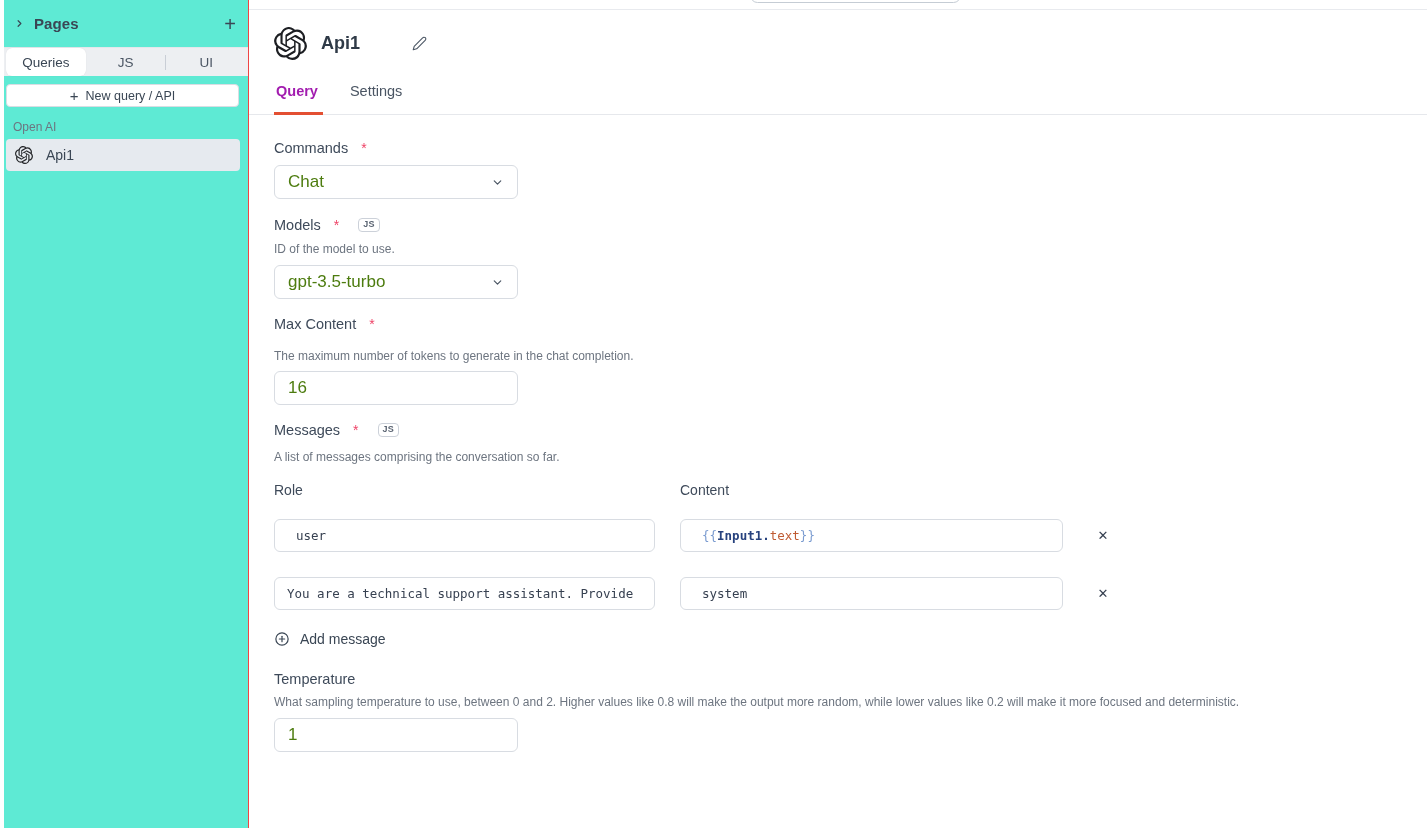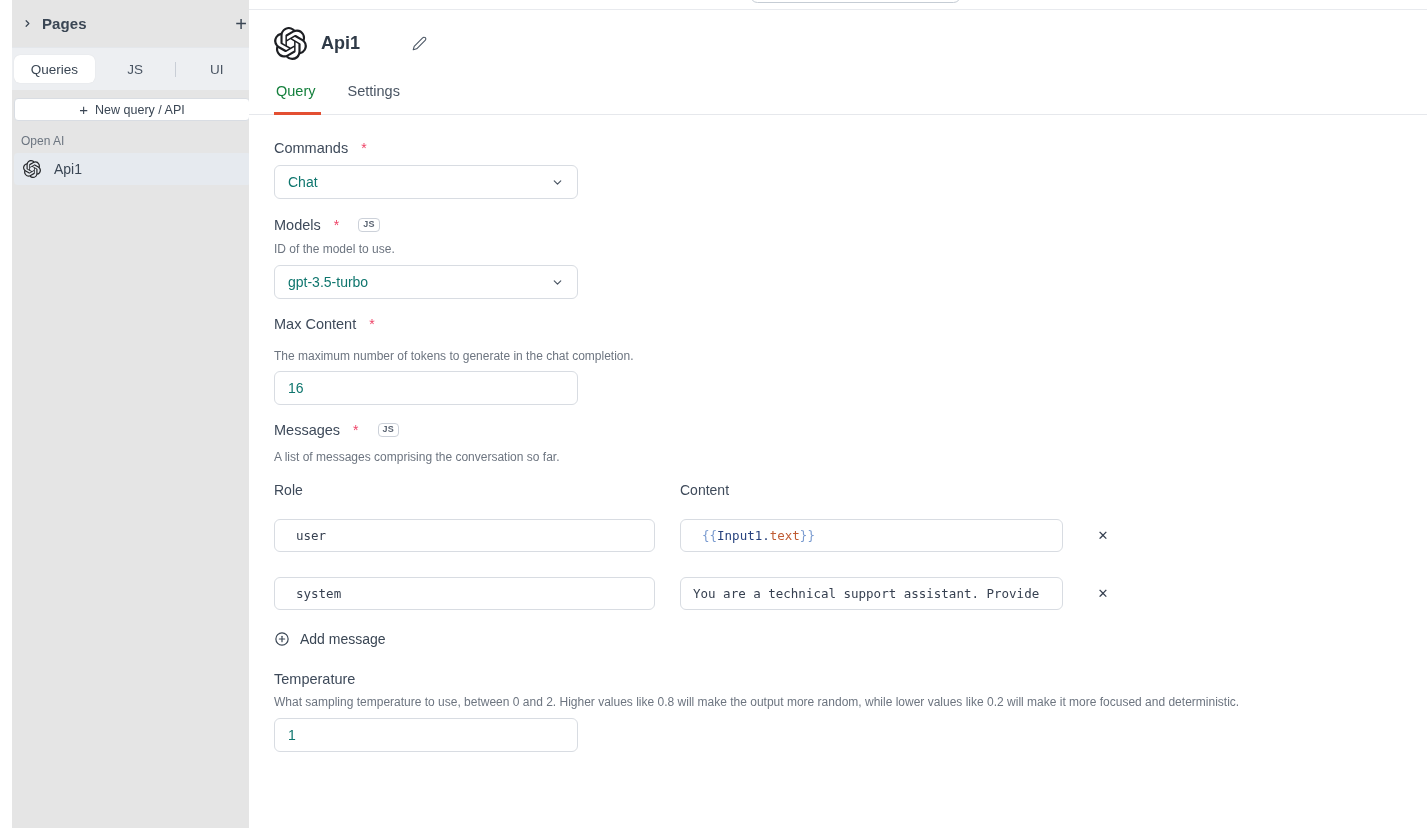--- a/index.html
+++ b/index.html
@@ -1,69 +1,69 @@
 <!DOCTYPE html>
 <html><head>
 <meta charset="utf-8">
 <style>
   * { margin:0; padding:0; box-sizing:border-box; }
   html,body { width:1427px; height:828px; background:#fff; font-family:"Liberation Sans", sans-serif; overflow:hidden; }
   body { position:relative; color:#3a4654; }
 
   
-  .sidebar { position:absolute; left:12px; top:0; width:248px; height:828px; background:#e5e5e5; border-right:1px solid #ef4444; }
+  .sidebar { position:absolute; left:4px; top:0; width:248px; height:828px; background:#5eead4; border-right:4px solid #ef4444; }
   .pages-row { height:48px; display:flex; align-items:center; padding:0 12px 0 10px; border-bottom:1px solid #e4e7eb; }
   .pages-chevron { display:flex; align-items:center; margin-right:9px; color:#3a4654; }
   .pages-title { font-size:15px; font-weight:700; color:#3a4654; letter-spacing:.1px; }
   .pages-plus { margin-left:auto; font-size:20px; font-weight:400; color:#3a4654; line-height:1; cursor:pointer; }
-  .seg-bar { height:42px; background:#edeff2; display:flex; align-items:center; padding:7px 2px; }
+  .seg-bar { height:28px; background:#edeff2; display:flex; align-items:center; padding:7px 2px; }
   .seg-tab { flex:1; height:28px; display:flex; align-items:center; justify-content:center; font-size:13.5px; color:#4a5563; cursor:pointer; position:relative; }
   .seg-tab.active { background:#fff; border-radius:6px; color:#3a4654; box-shadow:0 0 1px rgba(0,0,0,.12); }
   .seg-divider { width:1px; height:15px; background:#c9ced6; }
   .new-query-btn { margin:8px 9px 0 2px; height:23px; border:1px solid #d9dde3; border-radius:4px; background:#fff; display:flex; align-items:center; justify-content:center; gap:7px; font-size:12.5px; color:#3a4654; cursor:pointer; }
   .new-query-plus { font-size:15px; line-height:1; color:#3a4654; }
   .ds-label { margin:13px 0 5px 9px; font-size:12px; color:#6c7580; }
   .query-item { margin:1px 8px 0 2px; height:32px; display:flex; align-items:center; gap:13px; padding-left:9px; border-radius:4px; font-size:14px; color:#3a4654; cursor:pointer; }
   .query-item.selected { background:#e6eaef; }
   .query-item svg { flex:0 0 auto; }
 
   
   .main { position:absolute; left:249px; top:0; width:1178px; height:828px; background:#fff; }
   .main-topline { position:absolute; left:0; top:9px; width:100%; border-top:1px solid #e8eaee; }
   .top-fragment { position:absolute; left:501px; top:-12px; width:211px; height:15px; border:1.5px solid #c5ccd4; border-radius:8px; background:#fff; }
   .qheader { display:flex; align-items:center; padding:27px 0 0 25px; }
   .qtitle { font-size:18px; font-weight:700; color:#2f3a47; margin-left:14px; }
   .edit-pencil { margin-left:52px; display:flex; align-items:center; color:#4a5563; cursor:pointer; }
   .qtabs { display:flex; gap:25px; padding-left:25px; margin-top:23px; border-bottom:1px solid #e6e8ec; }
   .qtab { font-size:14.5px; color:#4a5563; padding:0 5px 13px 2px; cursor:pointer; margin-bottom:-1px; }
-  .qtab.active { color:#15803d; font-weight:400; border-bottom:3px solid #e34f32; }
+  .qtab.active { color:#a21caf; font-weight:700; border-bottom:3px solid #e34f32; }
 
   .form { padding:25px 0 0 25px; }
   .flabel { font-size:14.5px; color:#3e4a5a; display:flex; align-items:center;gap:12px; }
   .req { color:#ee4266; margin-left:1px; font-size:14px; }
   .js-badge { margin-left:7px; border:1px solid #ccd1d9; border-radius:4px; background:#fff; font-size:9px; font-weight:700; color:#5a6472; padding:1px 4px 2px; line-height:1; letter-spacing:.3px; }
   .help { font-size:12px; color:#6d7580; margin-top:9px; }
-  .select, .t-input { width:304px; height:34px; border:1px solid #d8dce2; border-radius:6px; background:#fff; display:flex; align-items:center; padding:0 13px; font-size:14px; color:#0f766e; }
+  .select, .t-input { width:244px; height:34px; border:1px solid #d8dce2; border-radius:6px; background:#fff; display:flex; align-items:center; padding:0 13px; font-size:17px; color:#4d7c0f; }
   .select { justify-content:space-between; cursor:pointer; }
   .chev { color:#4a5563; display:flex; }
 
   .fb-commands .select { margin-top:9px; }
   .fb-models { margin-top:18px; }
   .fb-models .select { margin-top:9px; }
   .fb-maxtokens { margin-top:17px; }
   .fb-maxtokens .help { margin-top:17px; }
   .fb-maxtokens .t-input { margin-top:8px; }
   .fb-messages { margin-top:17px; }
   .fb-messages .help { margin-top:12px; }
   .msg-grid { margin-top:18px; display:grid; grid-template-columns:381px 383px 30px; column-gap:10px; row-gap:11px; align-items:center;gap:25px; }
   .col-head { font-size:14px; color:#3e4a5a; margin-bottom:-4px; }
   .code-input { height:33px; border:1px solid #d8dce2; border-radius:6px; background:#fff; padding:0 21px; font-family:"DejaVu Sans Mono", monospace; font-size:12.5px; color:#374151; display:flex; align-items:center; overflow:hidden; }
   .code-multi { display:block; padding:5px 12px 0; line-height:21px; white-space:nowrap; }
   .tk-brace { color:#7a9bd0; }
-  .tk-var { color:#27427e; font-weight:400; }
+  .tk-var { color:#27427e; font-weight:700; }
   .tk-prop { color:#bf5b33; }
   .row-close { justify-self:center; font-size:13px; color:#374151; cursor:pointer; line-height:1; padding:3px; }
   .add-msg { margin-top:21px; display:flex; align-items:center; gap:10px; font-size:14px; font-weight:500; color:#3a4654; cursor:pointer; }
   .add-msg svg { color:#3a4654; }
   .fb-temp { margin-top:24px; }
   .fb-temp .help { margin-top:8px; }
   .fb-temp .t-input { margin-top:9px; }
 </style>
 </head>
 <body>
@@ -180,25 +180,25 @@
 
         <div class="code-input">user</div>
         <div class="code-input">
             <span class="tk-brace">{{</span>
             <span class="tk-var">Input1.</span>
             <span class="tk-prop">text</span>
             <span class="tk-brace">}}</span>
           </div>
         <div class="row-close">✕</div>
 
-        <div class="code-input">system</div>
         <div class="code-input code-multi">
             <div>You are a technical support assistant. Provide</div>
             <div>clear and detailed technical solutions to users.</div>
           </div>
+        <div class="code-input">system</div>
         <div class="row-close">✕</div>
       </div>
 
       <div class="add-msg">
         <svg width="16" height="16" viewBox="0 0 24 24" fill="none" stroke="currentColor" stroke-width="1.8" stroke-linecap="round">
             <circle cx="12" cy="12" r="9.2"></circle>
             <line x1="12" y1="8" x2="12" y2="16"></line>
             <line x1="8" y1="12" x2="16" y2="12"></line>
           </svg>
         <span>Add message</span>

